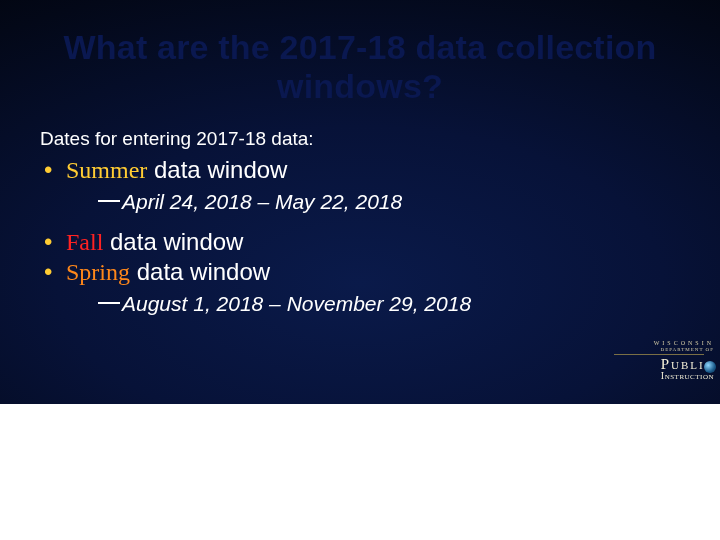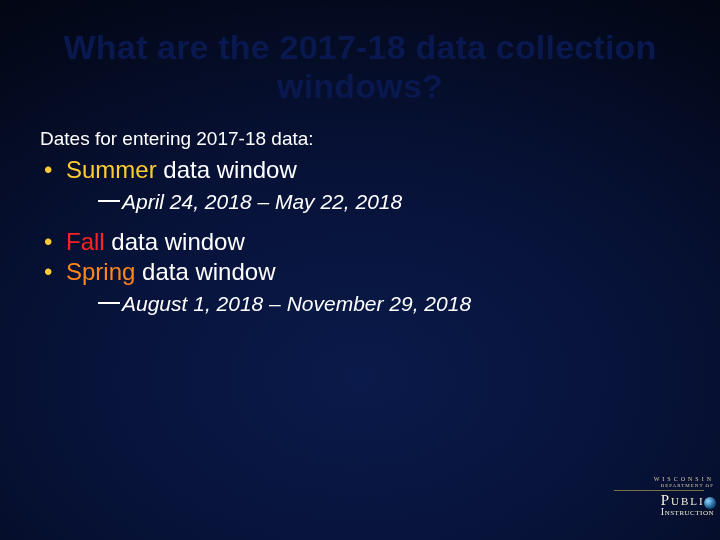--- a/index.html
+++ b/index.html
@@ -5,21 +5,21 @@
   html, body {
     margin: 0;
     padding: 0;
     width: 720px;
     height: 540px;
     overflow: hidden;
     font-family: Verdana, Geneva, sans-serif;
   }
   .slide {
     width: 720px;
-    height: 540px;
+    height: 404px;
     background: radial-gradient(ellipse 120% 110% at 50% 70%, #0a1a4a 0%, #071238 35%, #030818 70%, #000000 100%);
     position: relative;
     box-sizing: border-box;
     padding: 28px 40px 0 40px;
   }
   .title {
     color: #0a1850;
     font-weight: 700;
     font-size: 34px;
     line-height: 1.15;
@@ -49,20 +49,21 @@
   .bullet-line::before {
     content: "•";
     color: #ffcc33;
     position: absolute;
     left: 4px;
     top: 0;
     font-size: 24px;
   }
   .season {
     color: #ffcc33;
+    font-family: Liberation Serif, serif;
   }
   .season.fall { color: #ff2222; }
   .season.spring { color: #ff871a; }
   ul.level2 {
     list-style: none;
     margin: 6px 0 14px 0;
     padding: 0 0 0 58px;
     font-style: italic;
   }
   ul.level2 > li {

